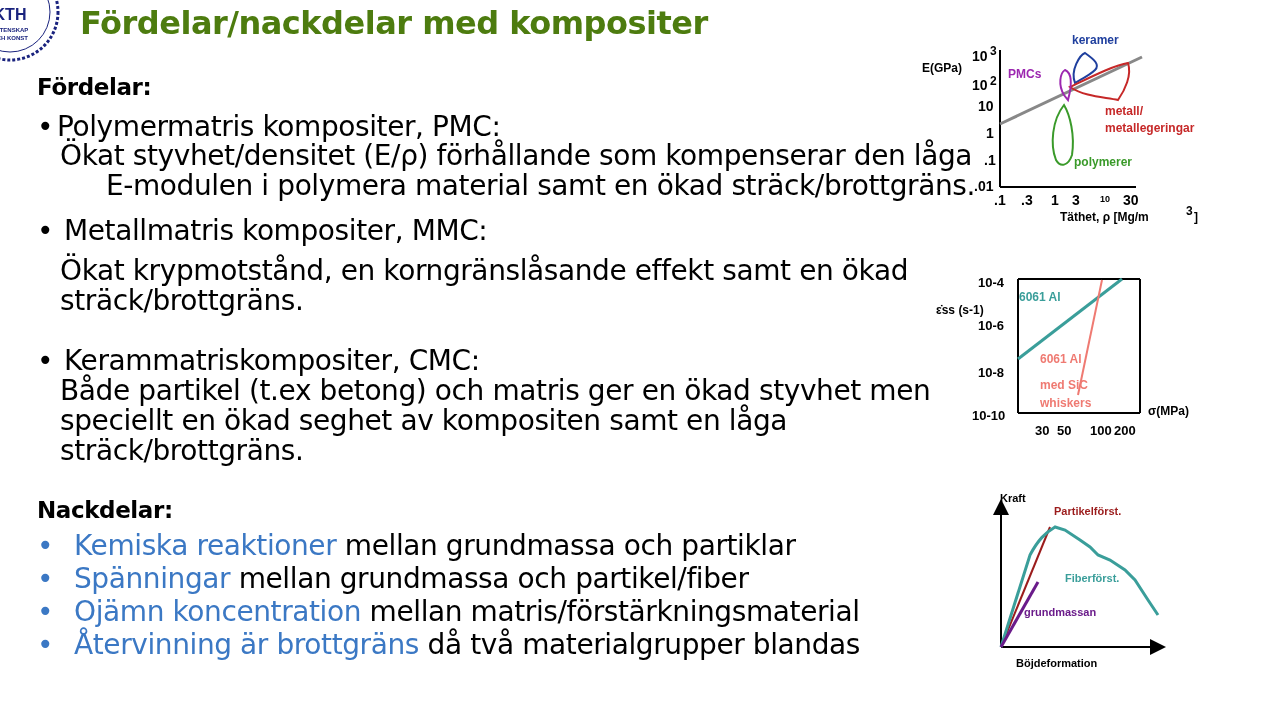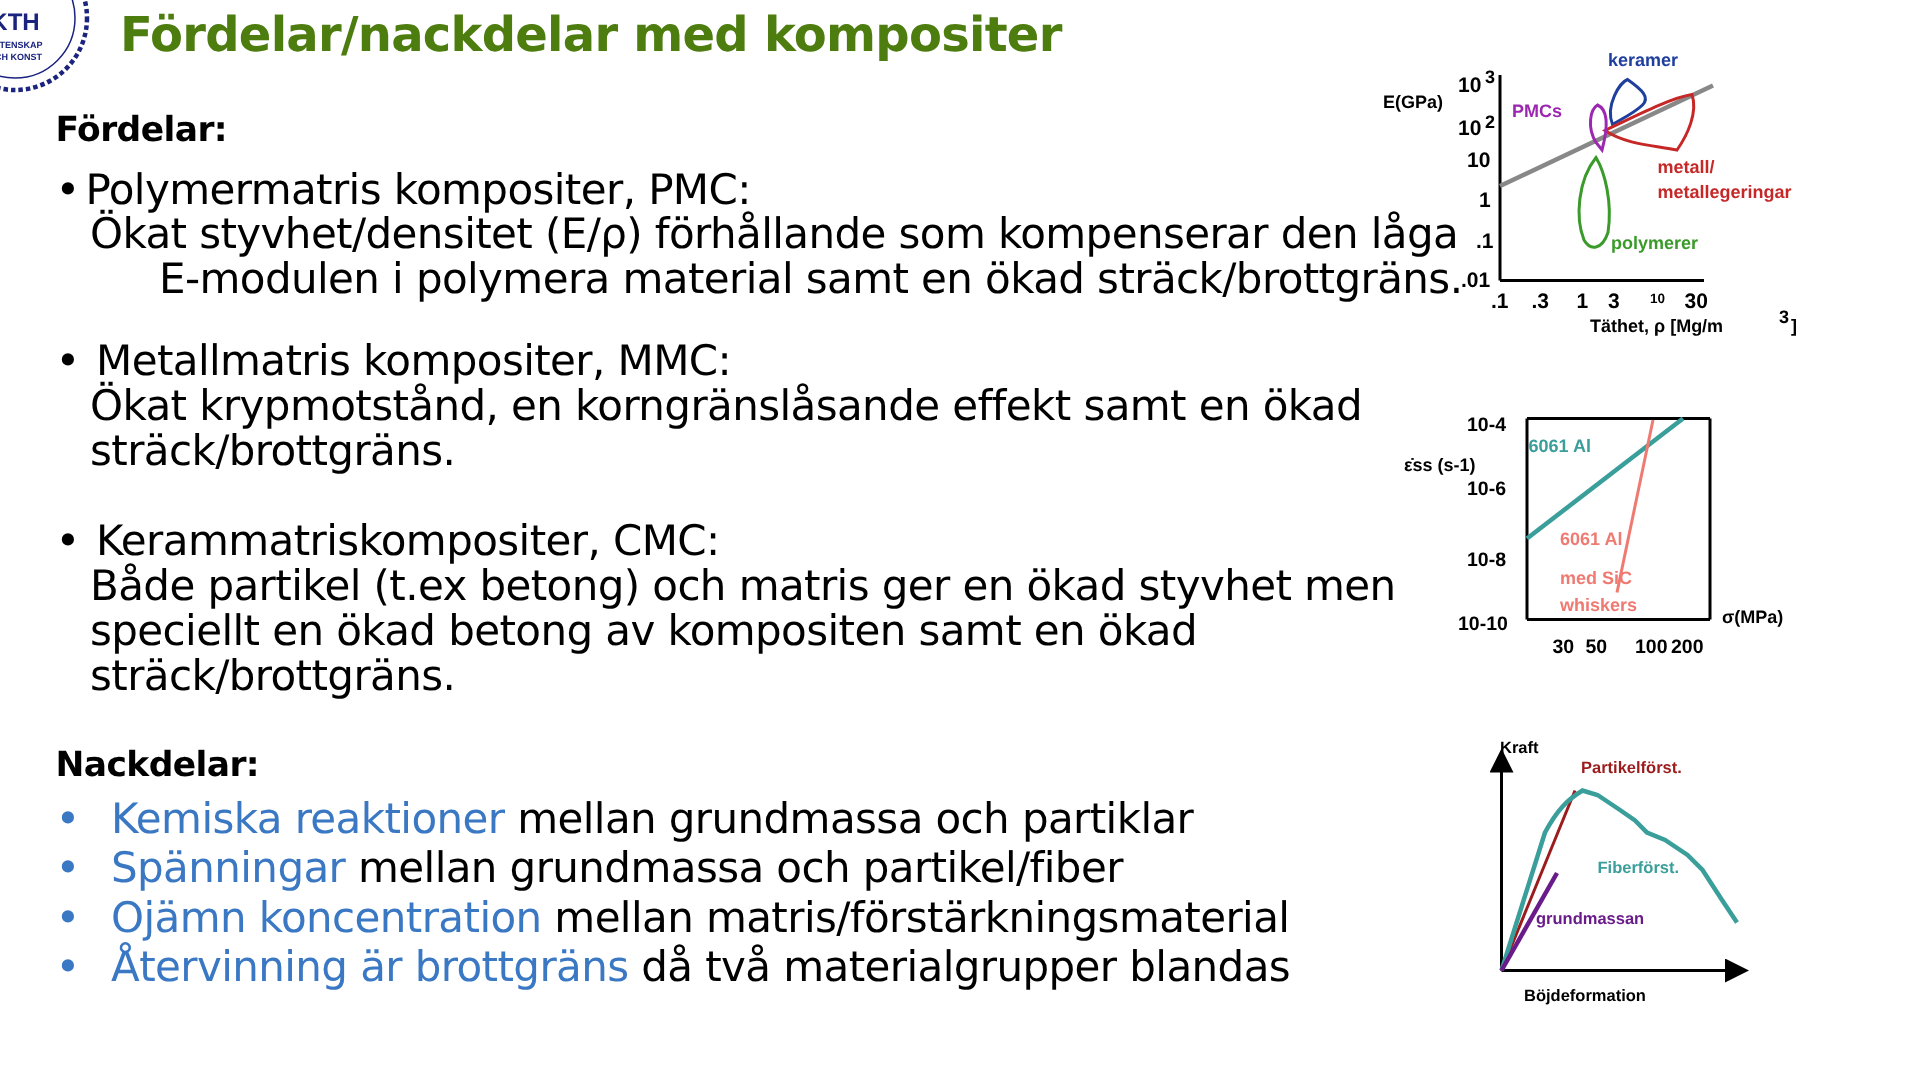--- a/index.html
+++ b/index.html
@@ -28,31 +28,31 @@
 <h1 class="title">Fördelar/nackdelar med kompositer</h1>
 
 <div class="txt h" style="left:37px;top:72px;">Fördelar:</div>
 
 <div class="txt" style="left:37px;top:111px;">
   <span class="bullet">•</span><span>Polymermatris kompositer, PMC:</span>
 </div>
 <div class="txt" style="left:60px;top:140px;">Ökat styvhet/densitet (E/ρ) förhållande som kompenserar den låga</div>
 <div class="txt" style="left:60px;top:170px;margin-left:46px;">E-modulen  i polymera material samt en ökad sträck/brottgräns.</div>
 
-<div class="txt" style="left:37px;top:225px;">
+<div class="txt" style="left:37px;top:215px;">
   <span class="bullet" style="width:27px">•</span><span>Metallmatris kompositer, MMC:</span>
 </div>
 <div class="txt" style="left:60px;top:255px;">Ökat krypmotstånd, en korngränslåsande effekt samt en ökad</div>
 <div class="txt" style="left:60px;top:285px;">sträck/brottgräns.</div>
 
 <div class="txt" style="left:37px;top:345px;">
   <span class="bullet" style="width:27px">•</span><span>Kerammatriskompositer, CMC:</span>
 </div>
 <div class="txt" style="left:60px;top:375px;">Både partikel (t.ex betong) och matris ger en ökad styvhet men</div>
-<div class="txt" style="left:60px;top:405px;">speciellt en ökad betong av kompositen samt en ökad</div>
+<div class="txt" style="left:60px;top:405px;">speciellt en ökad seghet av kompositen samt en låga</div>
 <div class="txt" style="left:60px;top:435px;">sträck/brottgräns.</div>
 
 <div class="txt h" style="left:37px;top:495px;">Nackdelar:</div>
 <div class="txt" style="left:37px;top:530px;">
   <span class="nb">•</span><span class="blue">Kemiska reaktioner</span><span> mellan grundmassa och partiklar</span>
 </div>
 <div class="txt" style="left:37px;top:563px;">
   <span class="nb">•</span><span class="blue">Spänningar</span><span> mellan grundmassa och partikel/fiber</span>
 </div>
 <div class="txt" style="left:37px;top:596px;">

